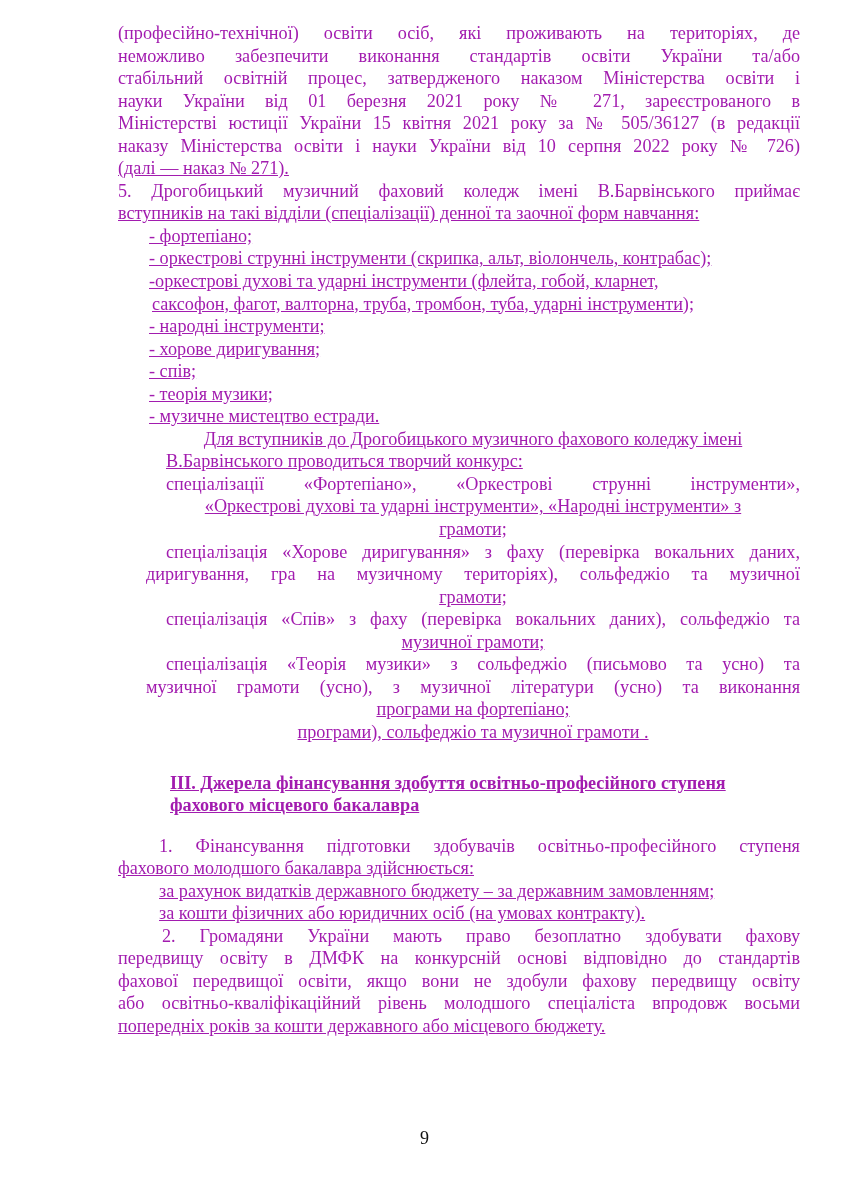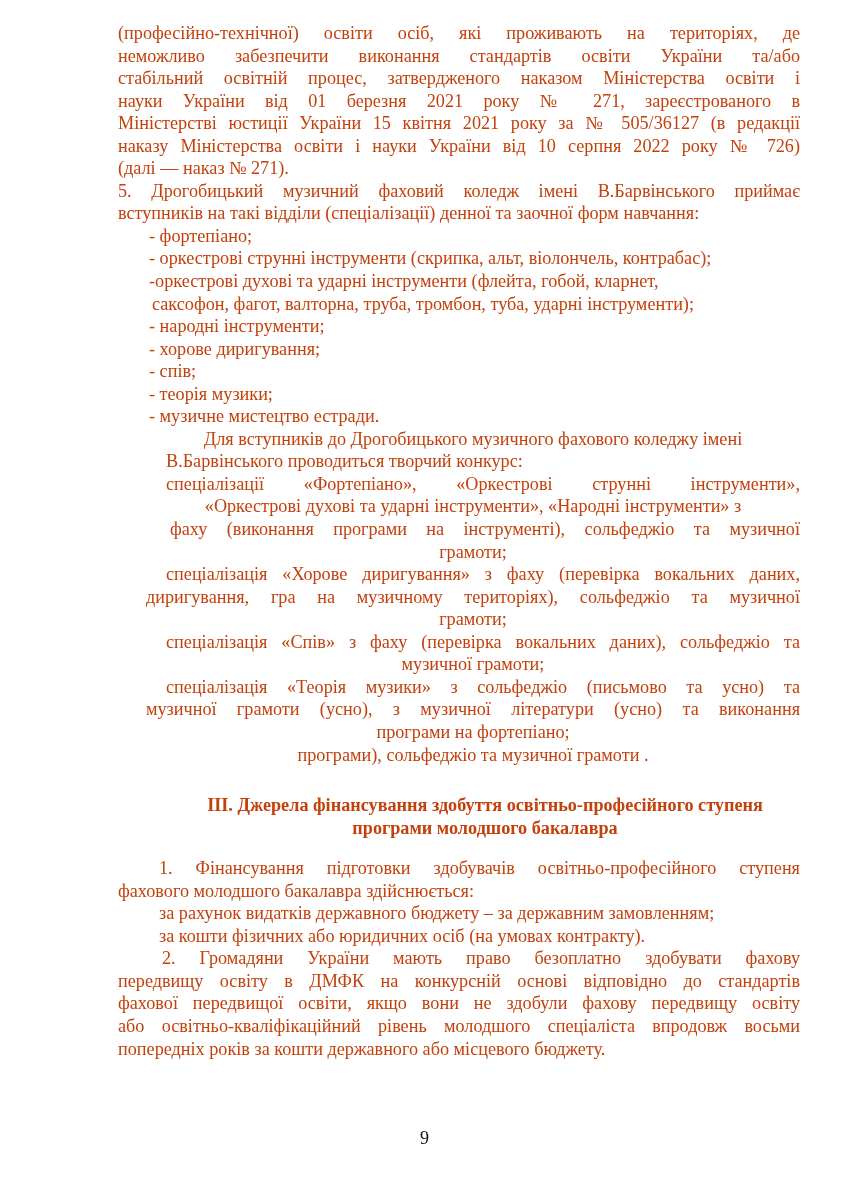--- a/index.html
+++ b/index.html
@@ -1,33 +1,33 @@
 <!DOCTYPE html>
 <html><head>
 <meta charset="utf-8">
 <style>
   html, body { margin: 0; padding: 0; background: #ffffff; }
   body { width: 849px; height: 1200px; position: relative; overflow: hidden; }
   .page {
     position: absolute; left: 118px; top: 22px; width: 682px;
     font-family: "Liberation Serif", serif; font-size: 18.2px; line-height: 22.55px;
-    color: #c2410c;
+    color: #a21caf;
   }
-  .line { display: block; white-space: nowrap; }
+  .line { display: block; white-space: nowrap; text-decoration: underline; }
   .j { display: block; text-align: justify; text-align-last: justify; }
   .ind1 { padding-left: 31px; }
   .ind2 { padding-left: 34px; }
   .ind3 { padding-left: 28px; text-align: center; }
   .ind4 { padding-left: 48px; }
   .ind5 { padding-left: 52px; }
   .ind6 { padding-left: 41px; }
   .ind7 { padding-left: 44px; }
   .gap1 { height: 28px; }
   .heading {
-    font-weight: bold; text-align: center; margin: 0; padding-left: 52px; line-height: 22.55px;
+    font-weight: bold; text-align: left; margin: 0; padding-left: 52px; line-height: 22.55px;
   }
   .gap2 { height: 18px; }
   .pagenum {
     position: absolute; left: 0; width: 849px; top: 1128px; text-align: center;
     font-family: "Liberation Serif", serif; font-size: 18px; color: #111;
   }
 </style>
 </head>
 <body>
 
@@ -61,21 +61,20 @@
   </div>
 
   <div>
     <span class="line ind3">Для вступників до Дрогобицького музичного фахового коледжу імені</span>
     <span class="line ind4">В.Барвінського проводиться творчий конкурс:</span>
   </div>
 
   <div>
     <span class="j ind4">спеціалізації «Фортепіано», «Оркестрові струнні інструменти»,</span>
     <span class="line ind3">«Оркестрові духові та ударні інструменти», «Народні інструменти» з</span>
-    <span class="j ind5">фаху (виконання програми на інструменті), сольфеджіо та музичної</span>
     <span class="line ind3">грамоти;</span>
   </div>
   <div>
     <span class="j ind4">спеціалізація «Хорове диригування»  з фаху (перевірка вокальних даних,</span>
     <span class="j ind3">диригування, гра на музичному територіях), сольфеджіо та музичної</span>
     <span class="line ind3">грамоти;</span>
   </div>
   <div>
     <span class="j ind4">спеціалізація  «Спів» з фаху (перевірка вокальних даних), сольфеджіо та</span>
     <span class="line ind3">музичної грамоти;</span>
@@ -86,21 +85,21 @@
     <span class="line ind3">програми на фортепіано;</span>
   </div>
   <div>
     <span class="line ind3">програми),   сольфеджіо та музичної грамоти .</span>
   </div>
 
   <div class="gap1"></div>
 
   <div>
     <span class="line heading">ІІІ. Джерела фінансування здобуття освітньо-професійного ступеня</span>
-    <span class="line heading">програми молодшого бакалавра</span>
+    <span class="line heading">фахового місцевого бакалавра</span>
   </div>
 
   <div class="gap2"></div>
 
   <div>
     <span class="j ind6">1. Фінансування підготовки здобувачів освітньо-професійного ступеня</span>
     <span class="line">фахового молодшого бакалавра здійснюється:</span>
     <span class="line ind6">за рахунок видатків державного бюджету – за державним замовленням;</span>
     <span class="line ind6">за кошти фізичних або юридичних осіб (на умовах контракту).</span>
   </div>

